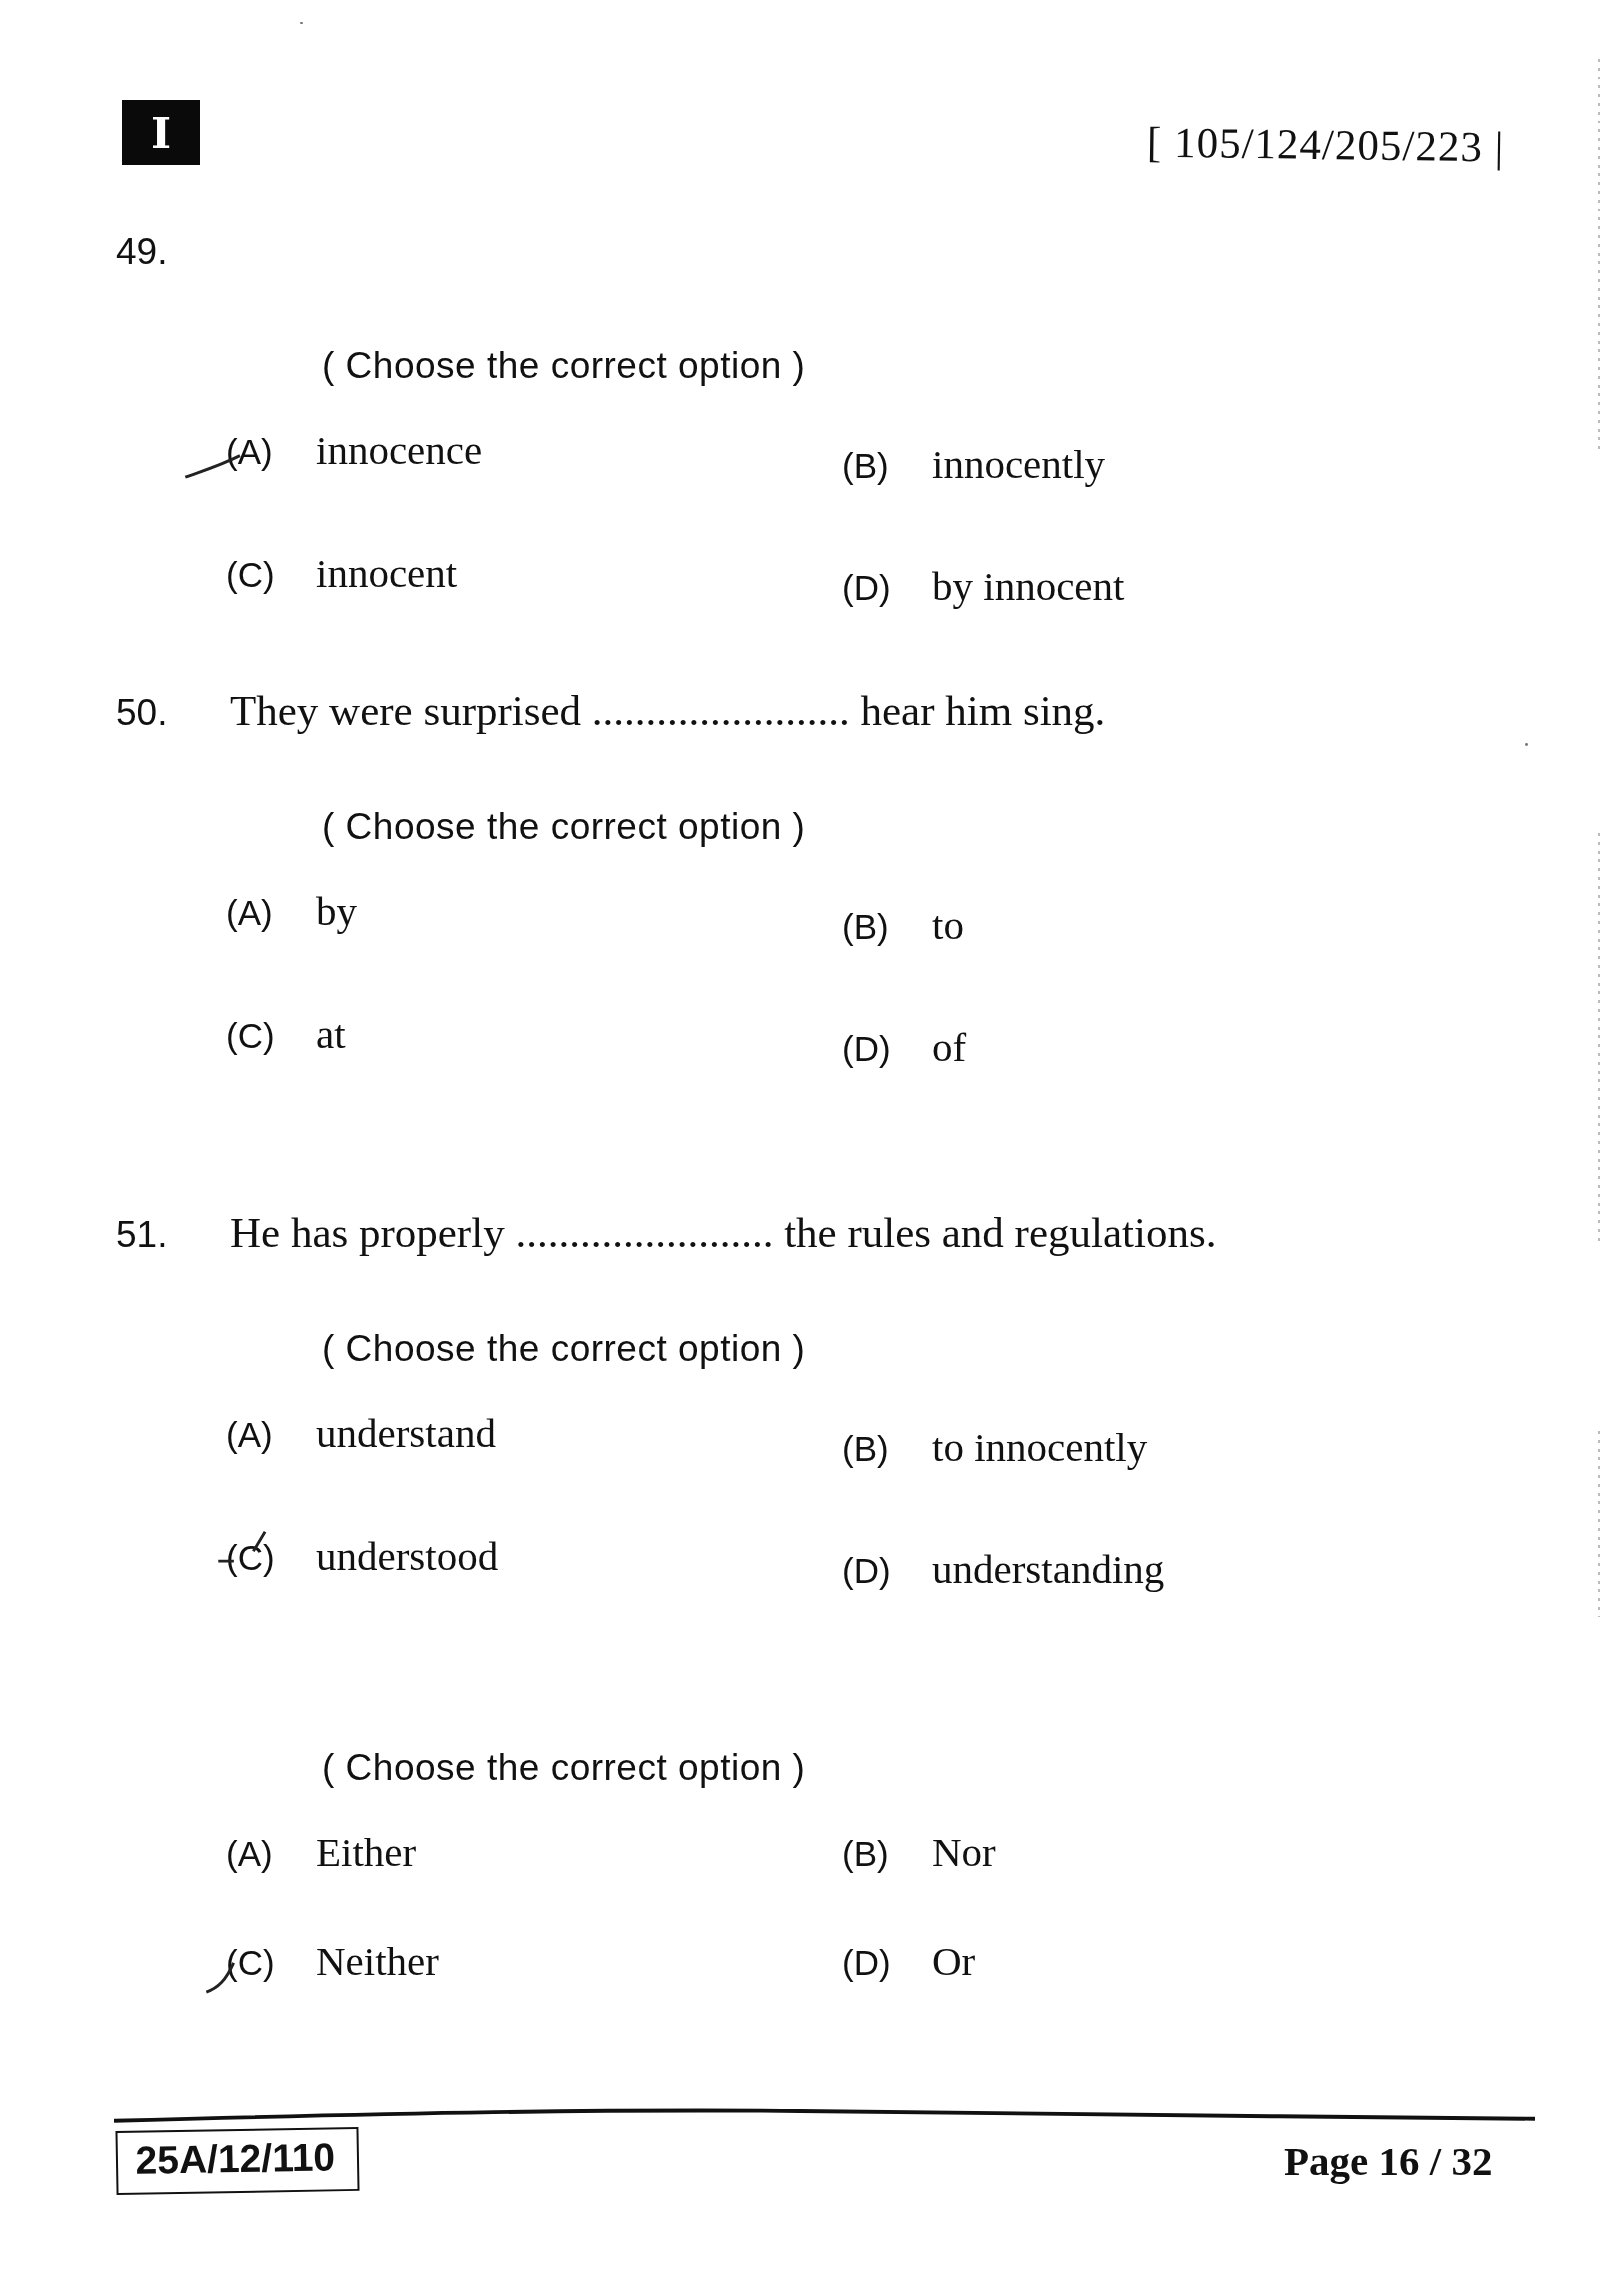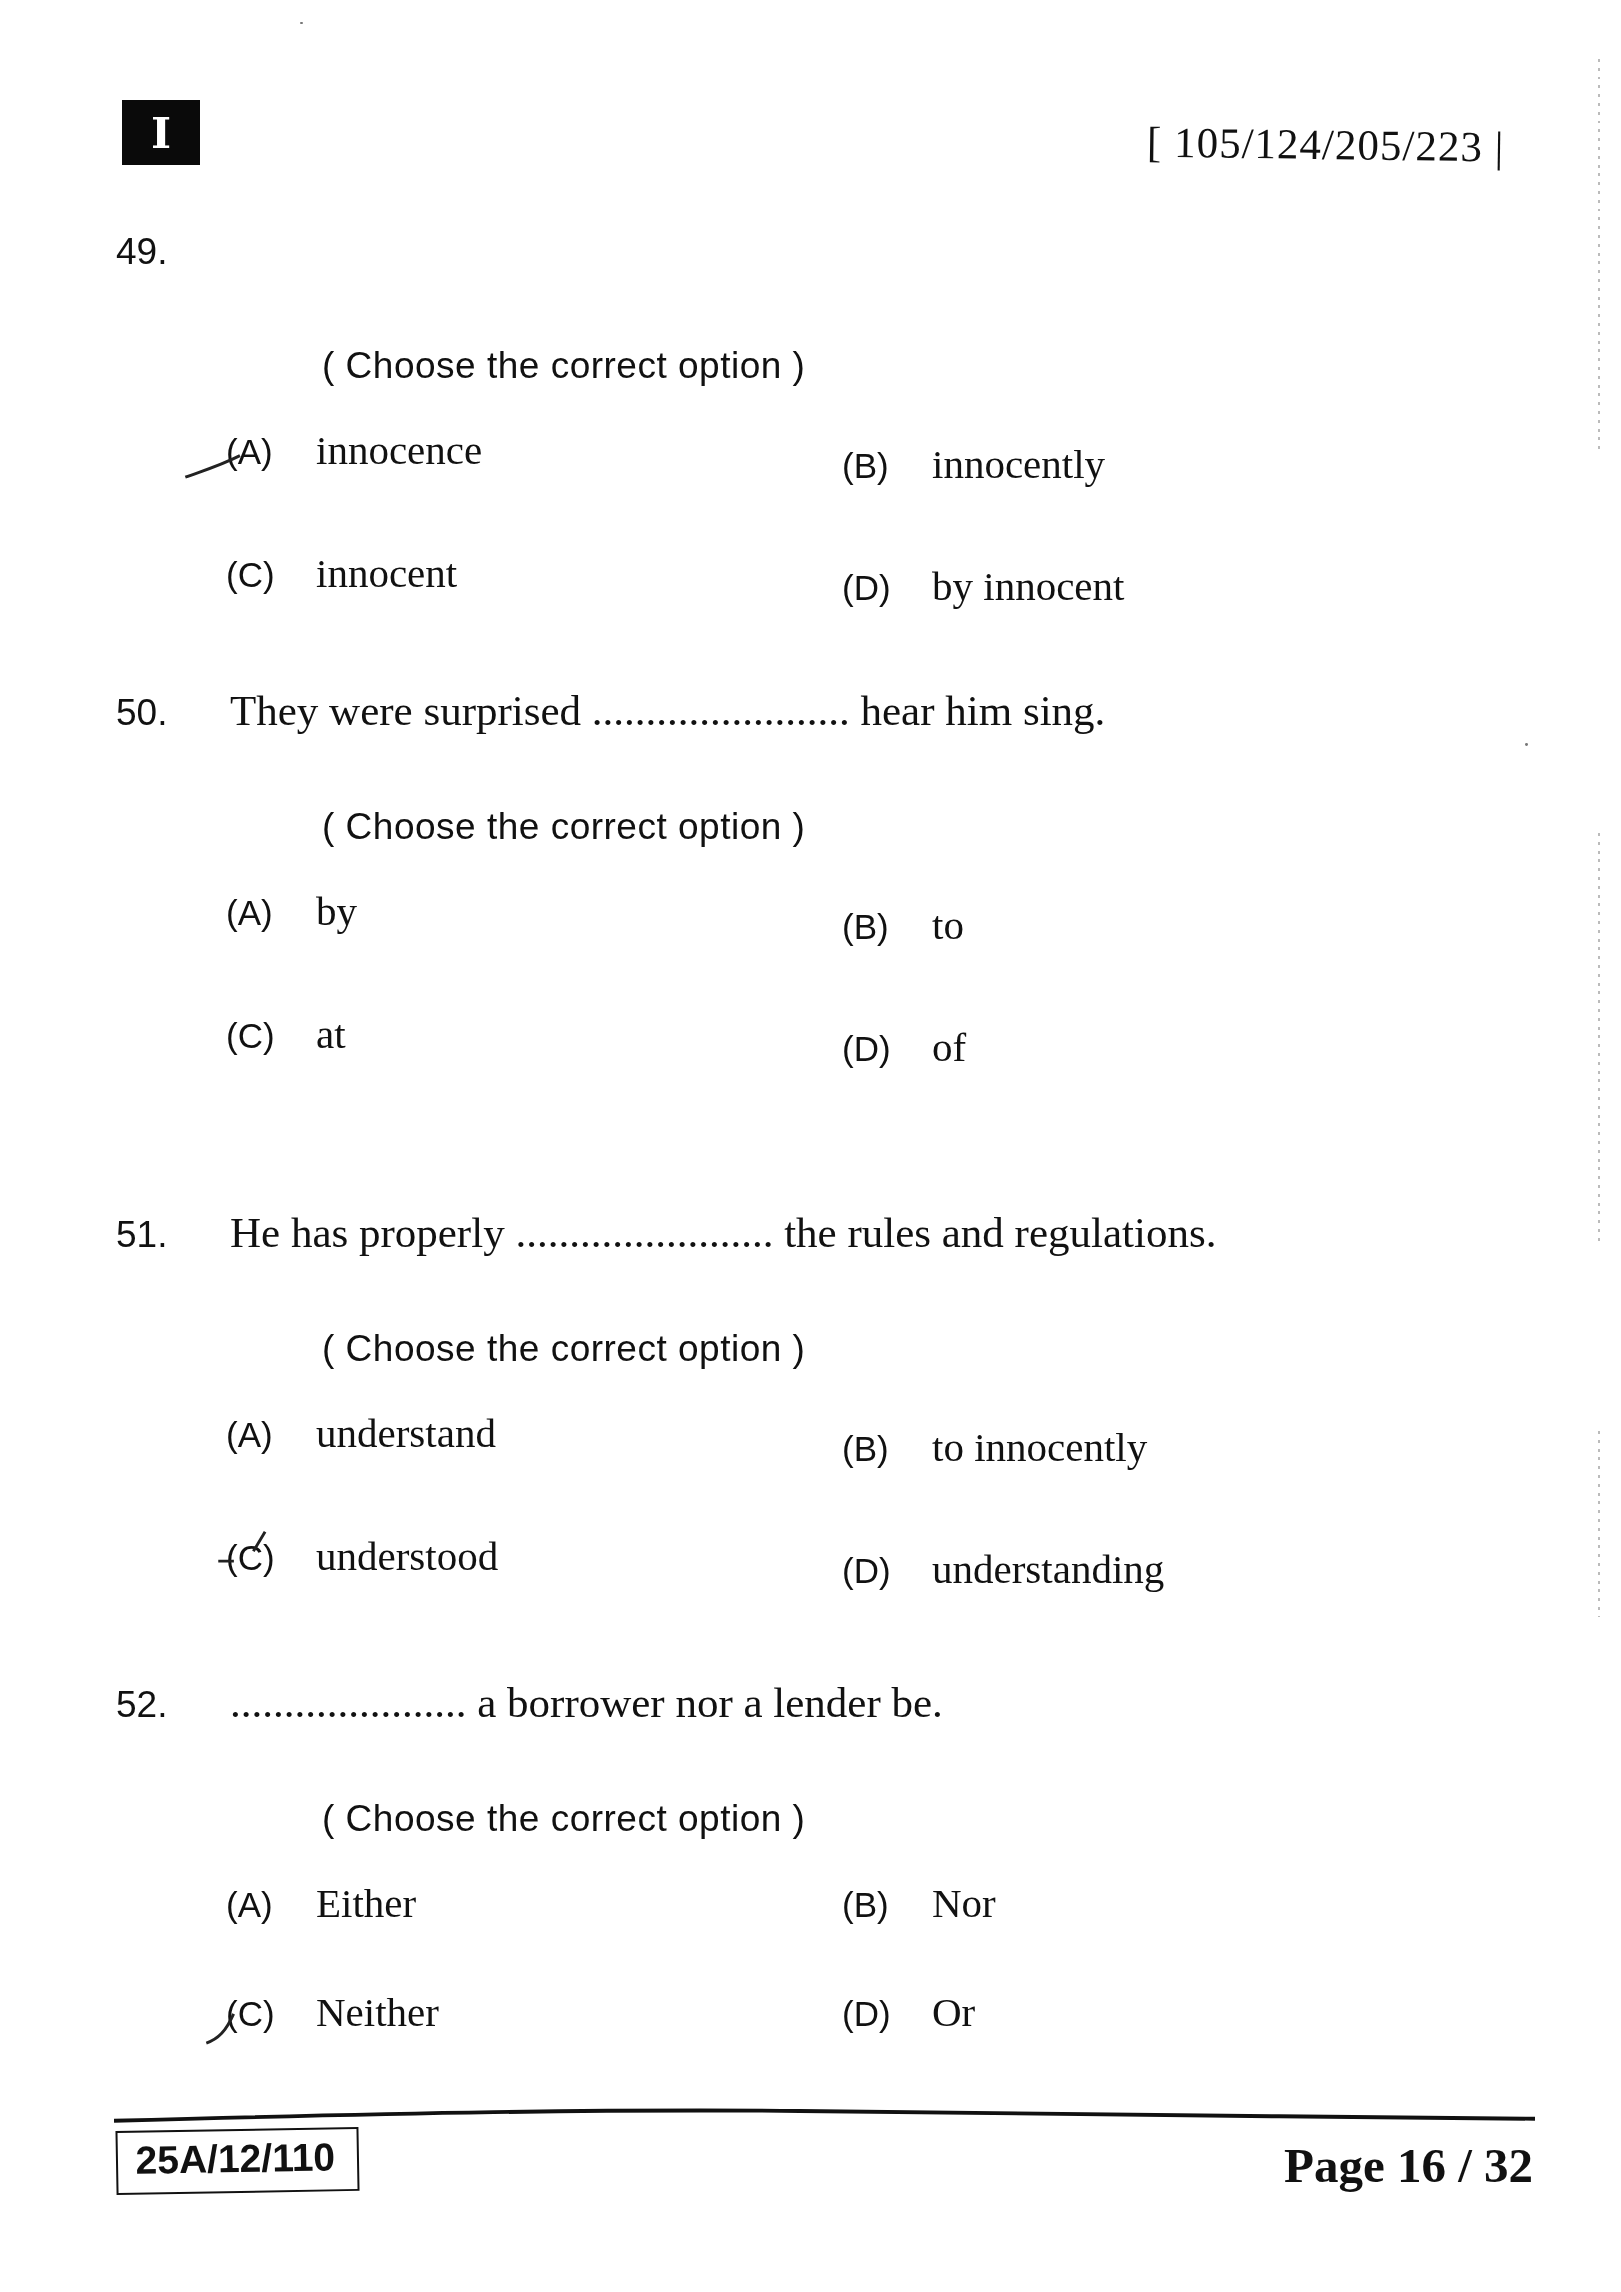--- a/index.html
+++ b/index.html
@@ -96,21 +96,21 @@
       border: 2.9px solid #111;
       font-family: "Liberation Sans", sans-serif;
       font-size: 39px;
       transform: rotate(-1deg);
       font-weight: bold;
     }
     .footer-page {
       position: absolute;
       left: 1284px; top: 2137px;
       font-family: "Liberation Serif", serif;
-      font-size: 49px;
+      font-size: 41px;
       font-weight: bold;
     }
     .scan-speck {
       position: absolute;
       width: 2.9px; height: 2.9px;
       background: #777;
       border-radius: 50%;
     }
     .edge-noise {
       position: absolute;
@@ -206,24 +206,20 @@
         <span class="opt-text">understood</span>
       </div>
       <div class="option right">
         <span class="opt-label">(D)</span>
         <span class="opt-text">understanding</span>
       </div>
     </div>
   </div>
 
   <div class="question" style="top:1678px;">
-    <div class="q-stem">
-      <span class="q-num">52.</span>
-      <span class="q-text">...................... a borrower nor a lender be.</span>
-    </div>
     <div class="q-instruction">( Choose the correct option )</div>
     <div class="options">
       <div class="option">
         <span class="opt-label">(A)</span>
         <span class="opt-text">Either</span>
       </div>
       <div class="option">
         <span class="opt-label">(B)</span>
         <span class="opt-text">Nor</span>
       </div>

